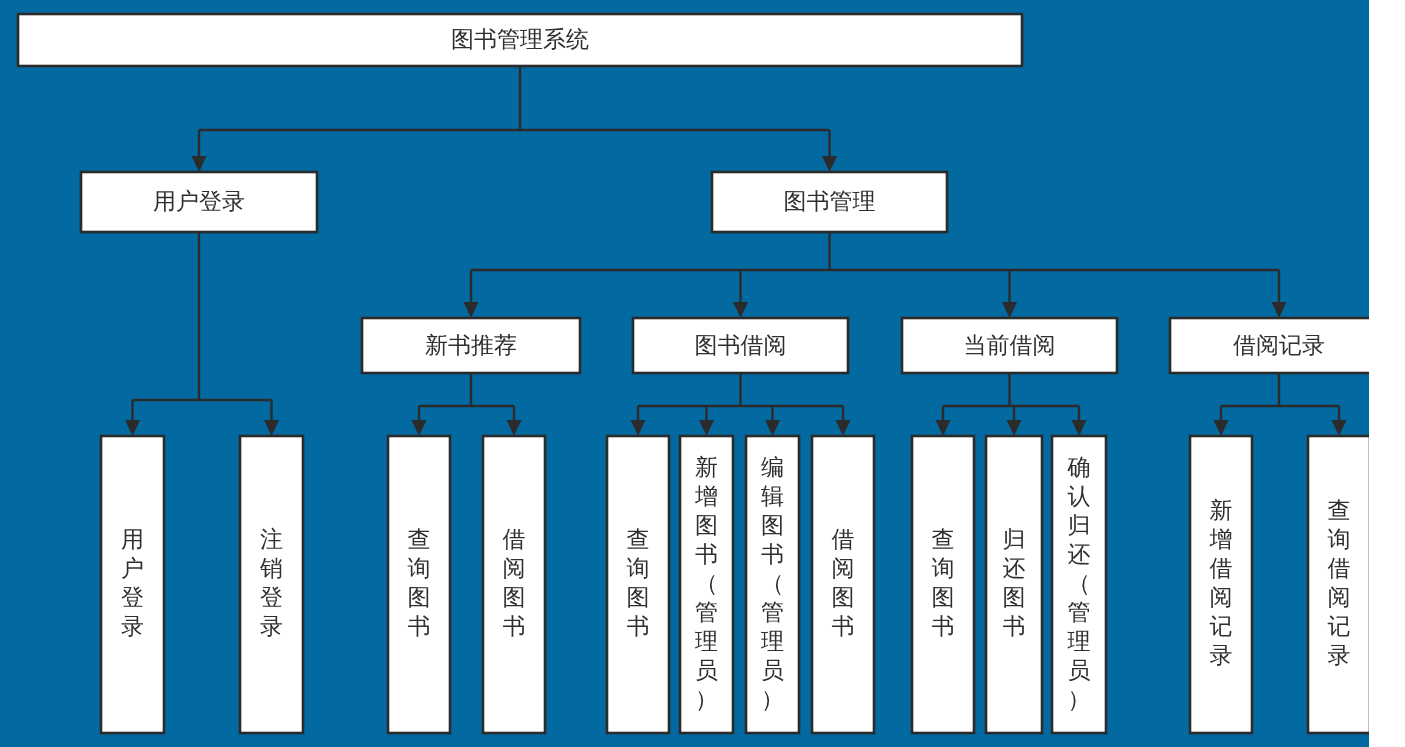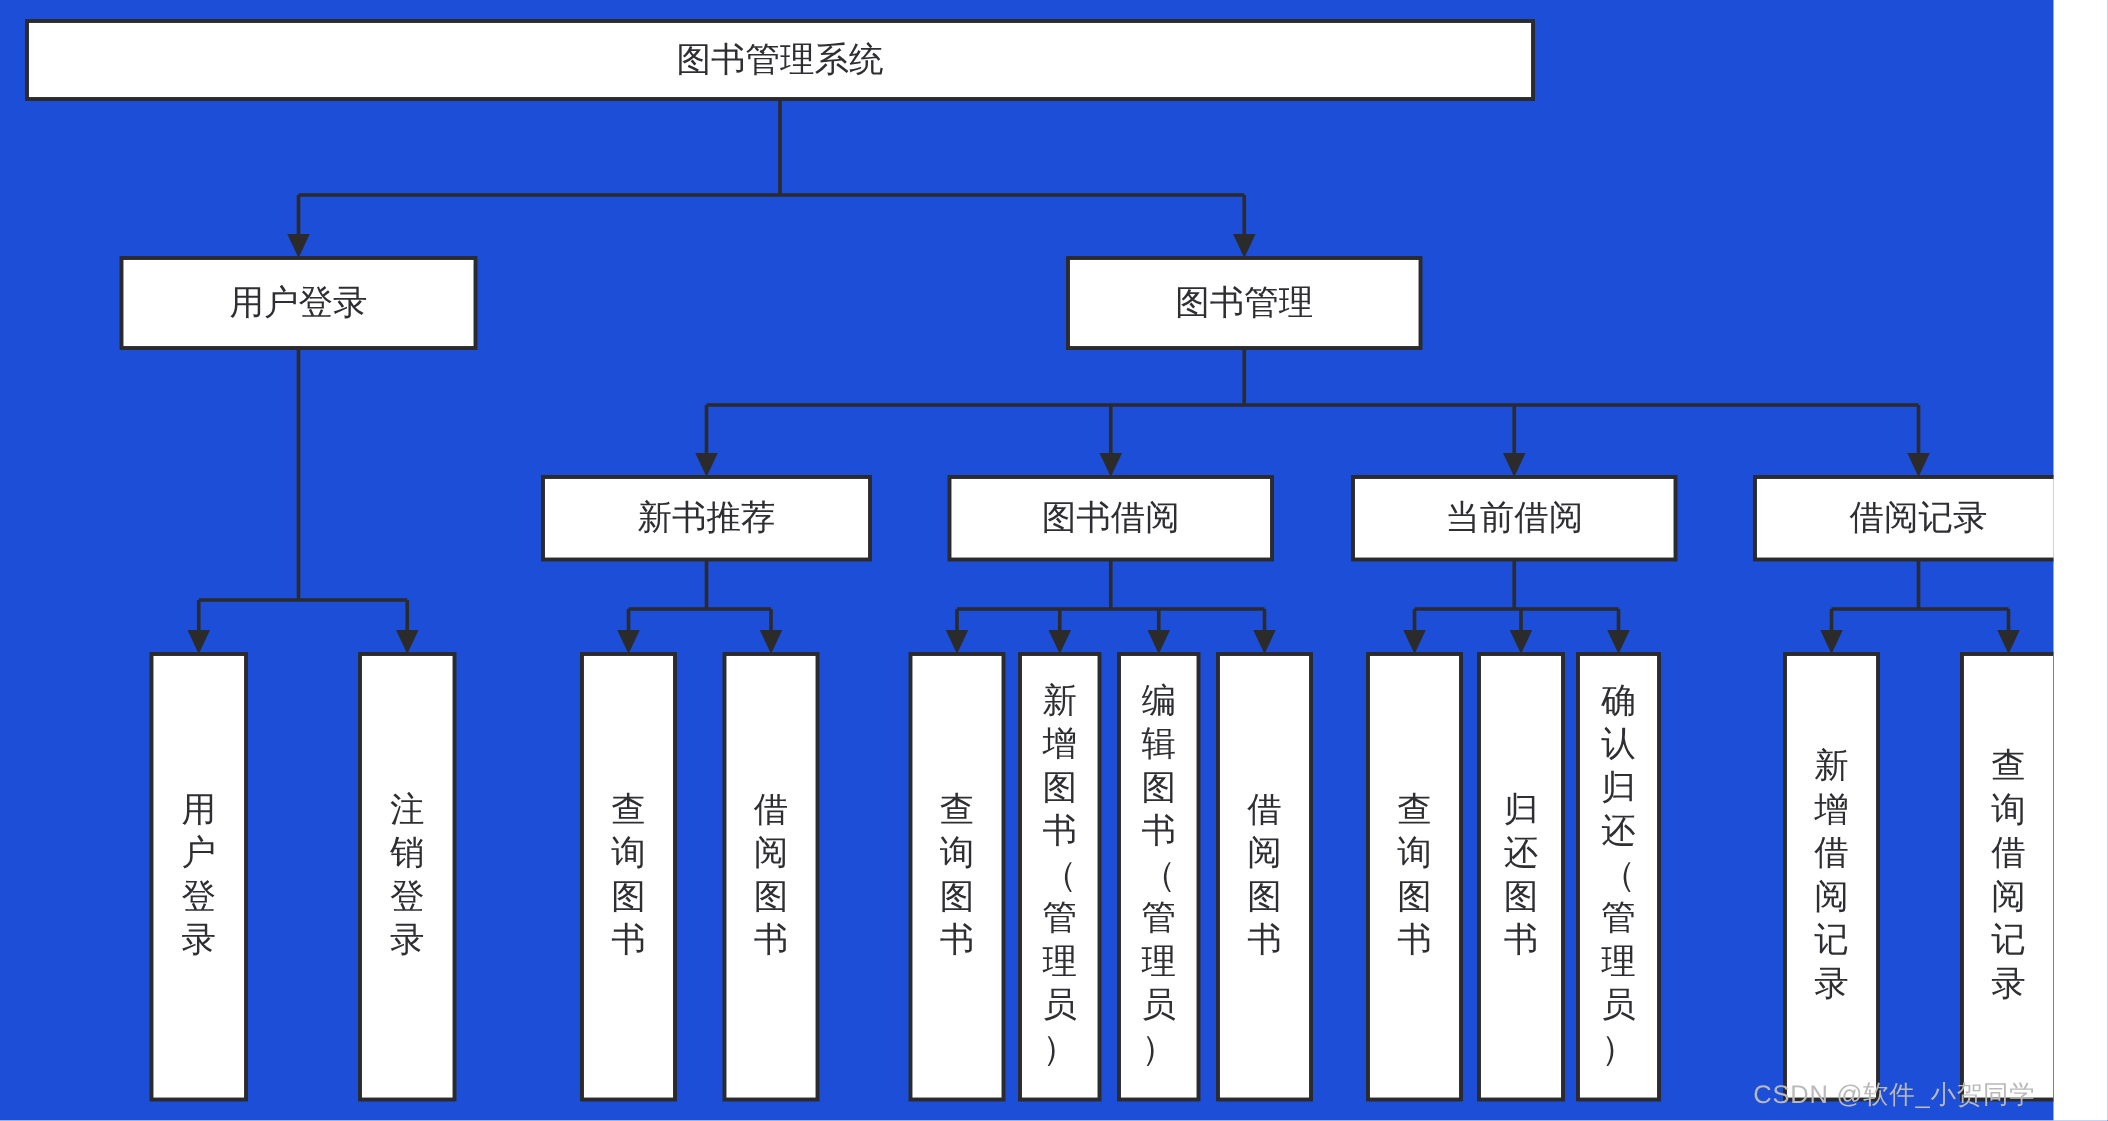--- a/index.html
+++ b/index.html
@@ -8,21 +8,21 @@
     padding: 0;
     background: #ffffff;
   }
   body {
     font-family: "Liberation Sans", "DejaVu Sans", sans-serif;
   }
   #diagram-root {
     position: relative;
     width: 1369px;
     height: 747px;
-    background: #1d4ed8;
+    background: #0369a1;
     overflow: hidden;
   }
   svg.flow {
     position: absolute;
     left: 0;
     top: 0;
     width: 1405px;
     height: 747px;
     display: block;
   }
@@ -203,14 +203,13 @@
           <rect x="1190" y="436" width="62" height="297" class="node-rect"></rect>
           <text x="1221" class="node-text v"><tspan x="1221" y="512">新</tspan><tspan x="1221" y="541">增</tspan><tspan x="1221" y="570">借</tspan><tspan x="1221" y="599">阅</tspan><tspan x="1221" y="628">记</tspan><tspan x="1221" y="657">录</tspan></text>
         </g>
         <g>
           <rect x="1308" y="436" width="62" height="297" class="node-rect"></rect>
           <text x="1339" class="node-text v"><tspan x="1339" y="512">查</tspan><tspan x="1339" y="541">询</tspan><tspan x="1339" y="570">借</tspan><tspan x="1339" y="599">阅</tspan><tspan x="1339" y="628">记</tspan><tspan x="1339" y="657">录</tspan></text>
         </g>
       </g>
   </svg>
 
-  <div class="watermark">CSDN @软件_小贺同学</div>
 </div>
 
 </body></html>

